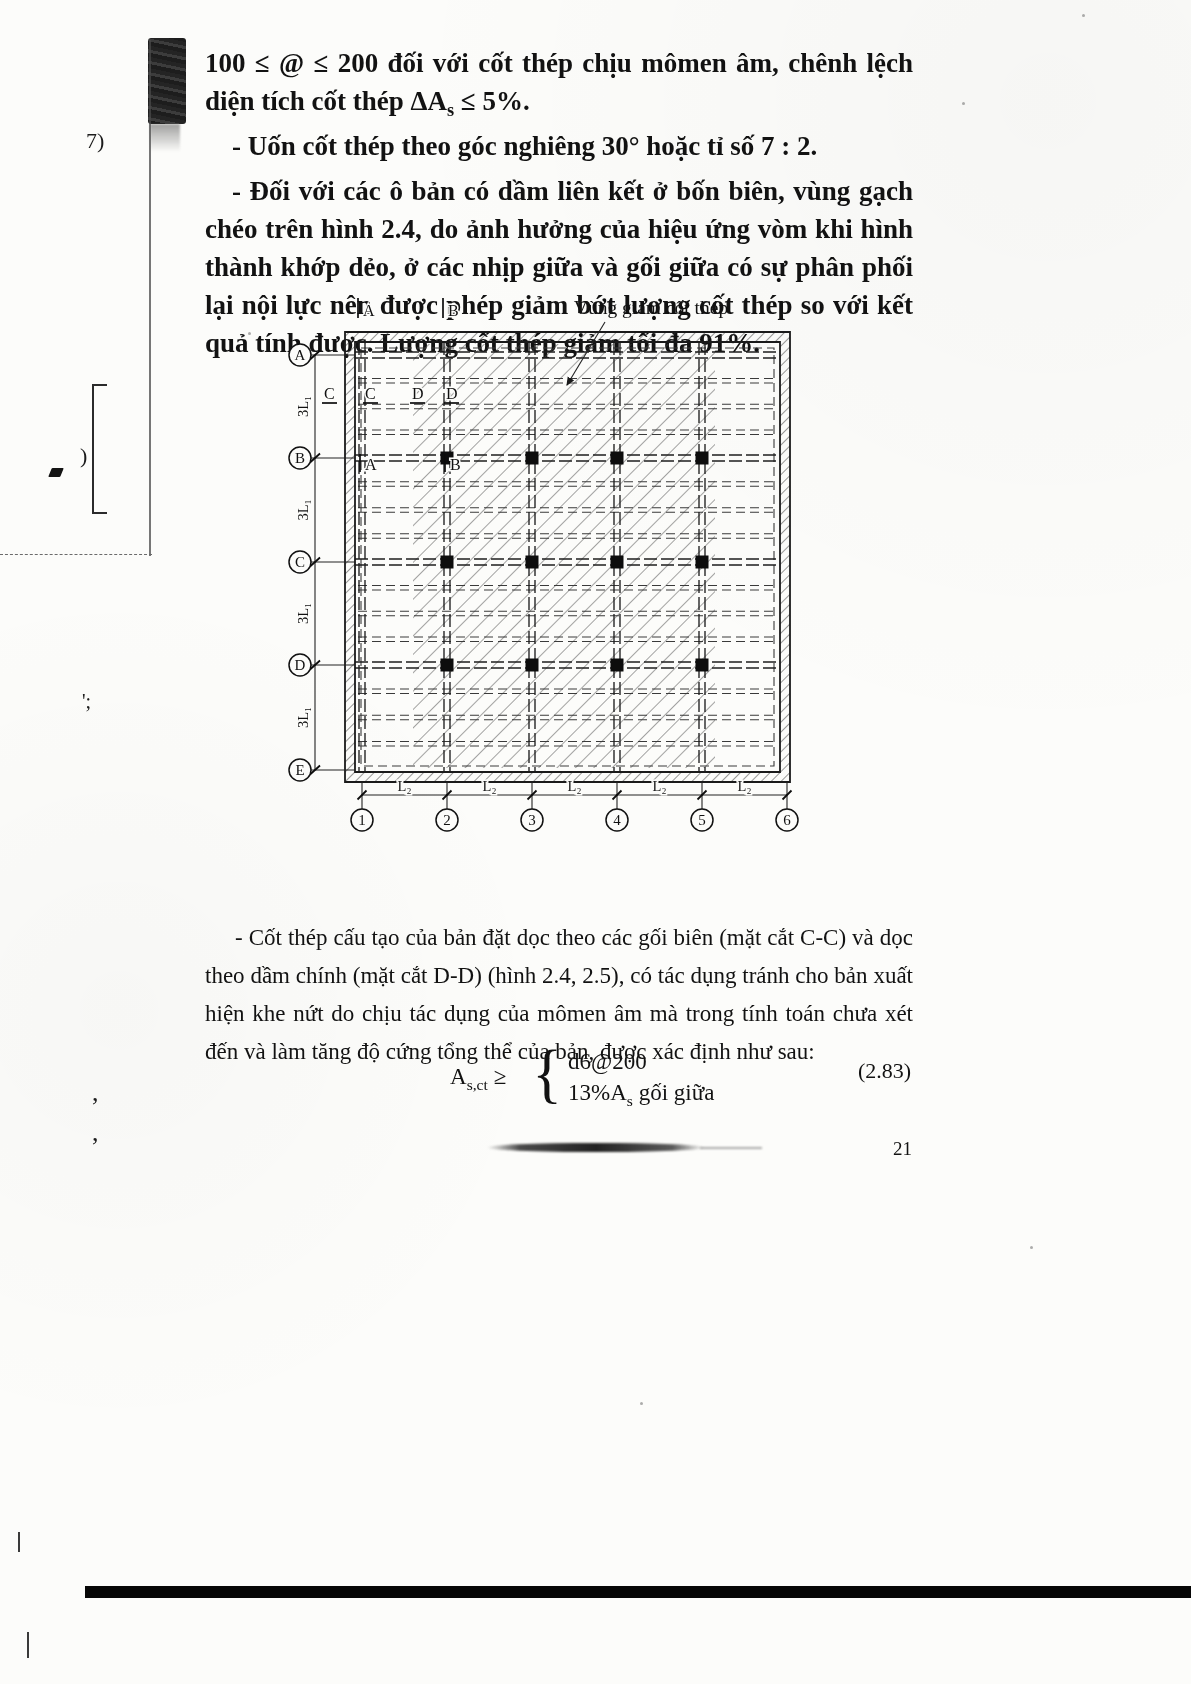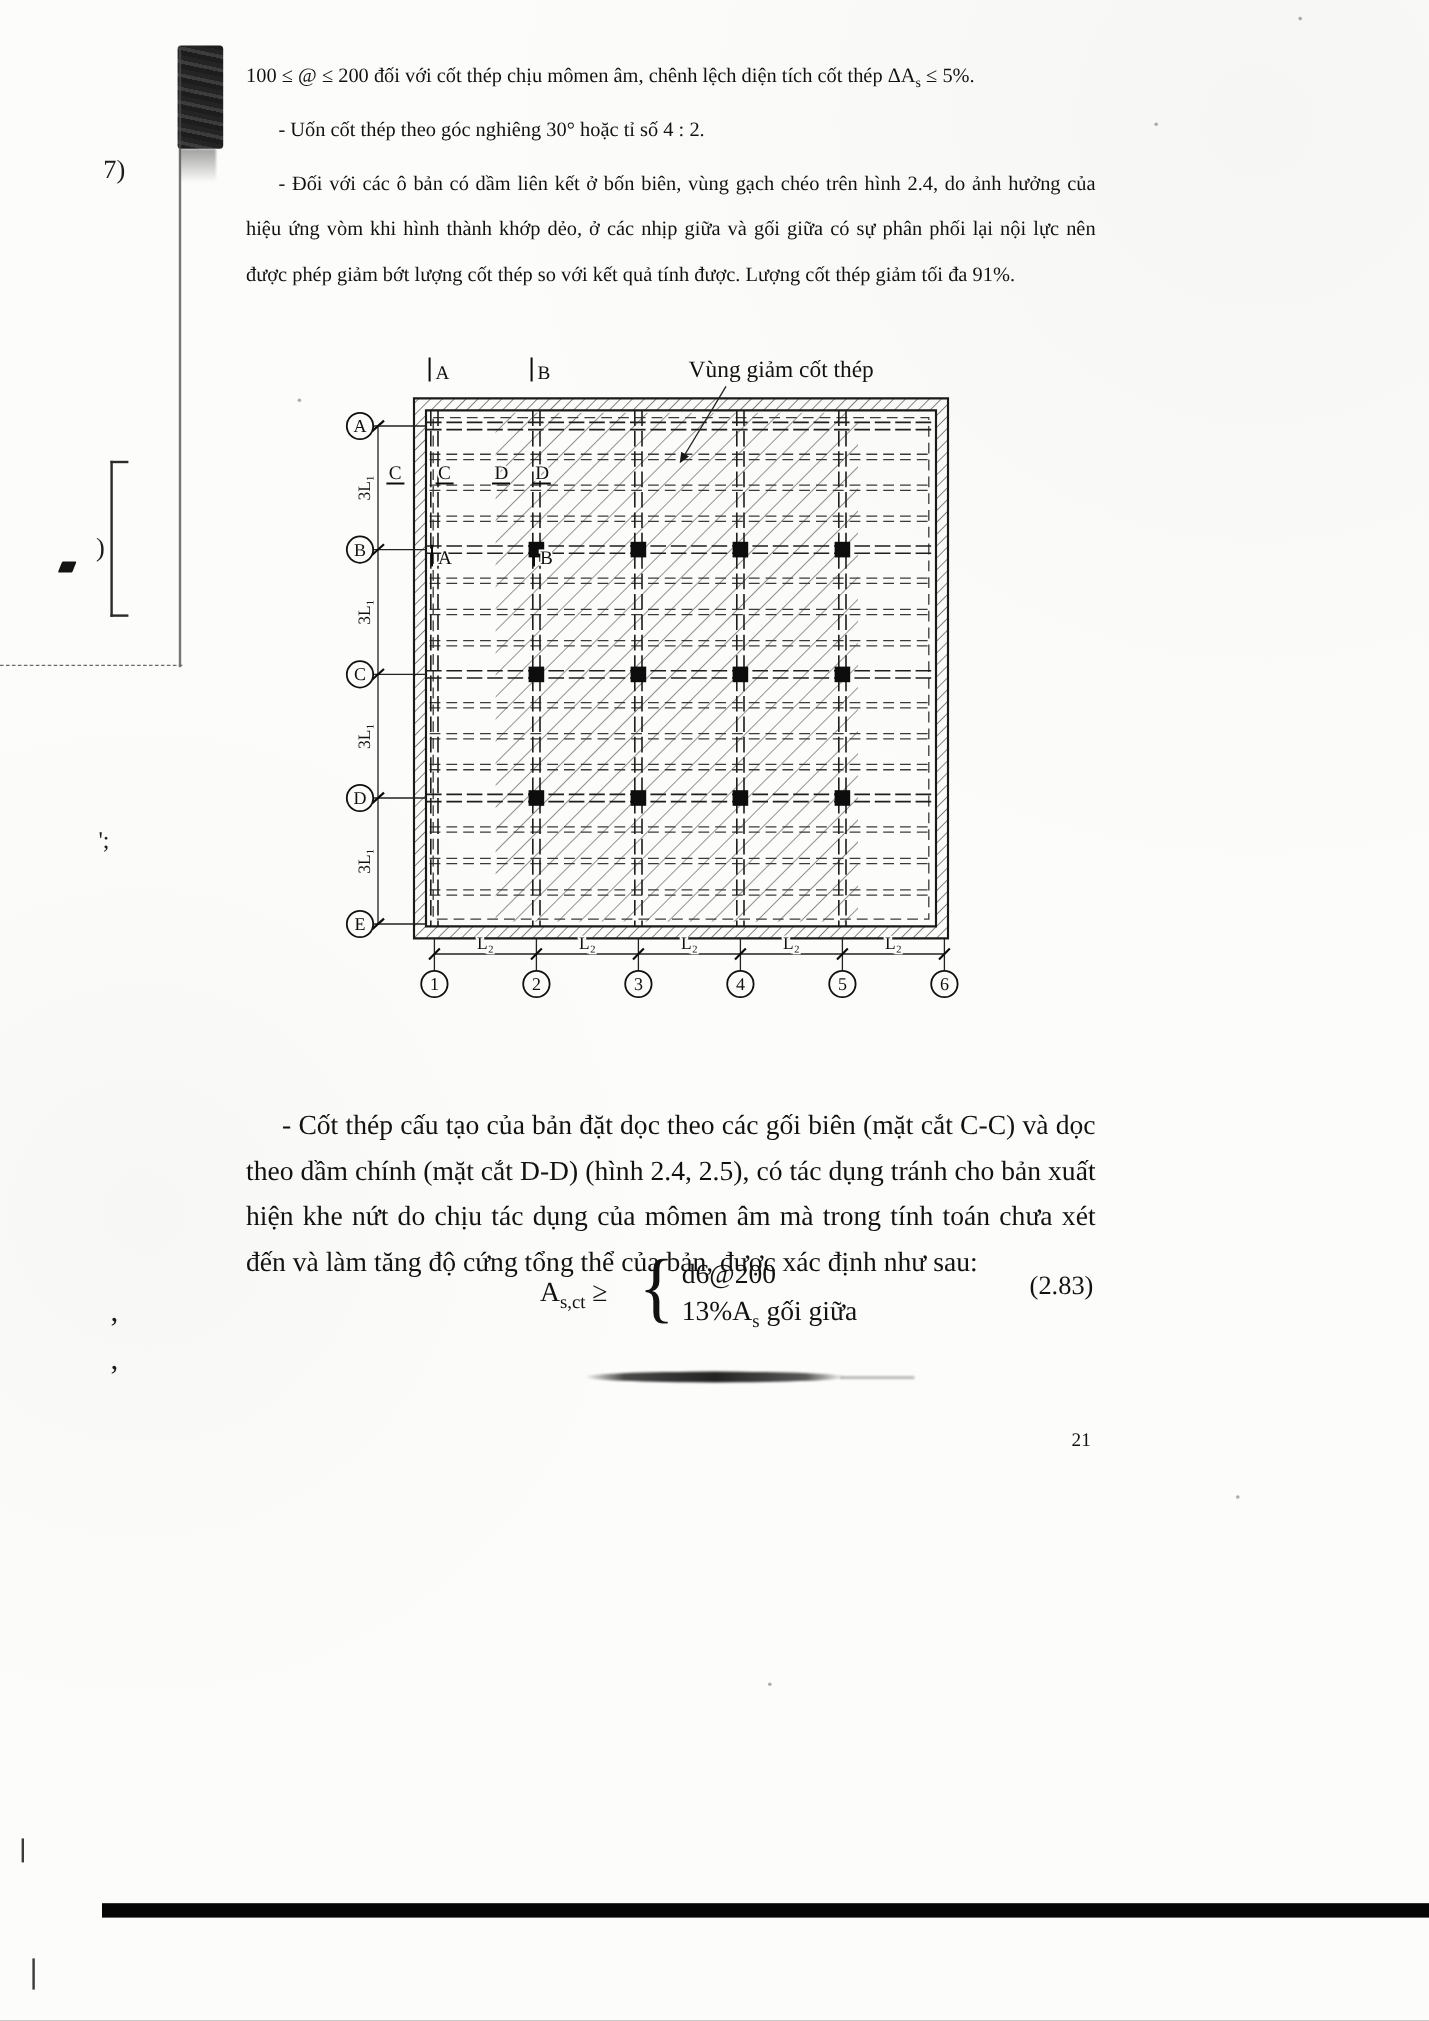--- a/index.html
+++ b/index.html
@@ -6,35 +6,35 @@
   .page{
     position:relative;width:1191px;height:1684px;margin:0 auto;
     background:#fcfcfa;
     background-image:
       radial-gradient(circle at 88% 6%, rgba(0,0,0,0.025), transparent 35%),
       radial-gradient(circle at 10% 60%, rgba(0,0,0,0.02), transparent 30%);
     font-family:"Liberation Serif","DejaVu Serif",serif;
     color:#121212;overflow:hidden;
   }
   
-  .textcol{position:absolute;left:205px;top:44px;width:708px;font-size:17px;line-height:38px;text-align:justify;}
+  .textcol{position:absolute;left:205px;top:44px;width:708px;font-size:27px;line-height:38px;text-align:justify;font-weight:bold;}
   .textcol p{margin:0;}
   .textcol p.gap{margin-top:7px;}
   .indent{text-indent:27px;}
   sub{font-size:68%;line-height:0;}
   .para-after{position:absolute;left:205px;top:896px;width:708px;font-size:23px;line-height:38px;text-align:justify;text-indent:30px;}
   .figure-caption{position:absolute;left:300px;top:862px;width:540px;text-align:center;font-size:21px;font-style:italic;}
   .caption-title{font-weight:bold;}
   
   .formula{position:absolute;left:450px;top:1046px;font-size:23px;display:flex;align-items:center;}
   .formula .f-lhs{margin-right:24px;}
   .formula .brace{font-size:62px;font-weight:400;line-height:0.9;margin:0 6px 6px 2px;transform:scaleY(1.05);}
   .formula .cases div{line-height:31px;}
   .eqnum{position:absolute;left:858px;top:1058px;font-size:22px;}
-  .pagenum{position:absolute;left:893px;top:1192px;font-size:16px;}
+  .pagenum{position:absolute;left:893px;top:1138px;font-size:19px;}
   
   .figure-wrap{position:absolute;left:260px;top:292px;width:580px;height:555px;}
   #plan-svg .band{stroke:#3a3a3a;stroke-width:1.1;stroke-dasharray:9 5;fill:none;}
   #plan-svg .beam{stroke:#1e1e1e;stroke-width:1.35;stroke-dasharray:13 4;}
   #plan-svg .thin{stroke:#222;stroke-width:1.1;fill:none;}
   #plan-svg .tick{stroke:#0c0c0c;stroke-width:1.8;}
   #plan-svg .cut{stroke:#0c0c0c;stroke-width:1.7;}
   #plan-svg text{font-family:"Liberation Serif","DejaVu Serif",serif;fill:#111;}
   #plan-svg .mark-label{font-size:16px;paint-order:stroke;stroke:#fcfcfa;stroke-width:3px;}
   #plan-svg .axis-label{font-size:15px;}
@@ -59,21 +59,21 @@
   .tick-bl2{left:27px;top:1632px;width:2px;height:26px;background:#3a3a3a;}
   .speck{width:3px;height:3px;border-radius:50%;background:#777;opacity:.6;}
 </style>
 </head>
 <body>
 
 <div class="page">
 
   <div class="textcol">
     <p><span>100 ≤ @ ≤ 200 đối với cốt thép chịu mômen âm, chênh lệch diện tích cốt thép ΔA</span><sub>s</sub><span> ≤ 5%.</span></p>
-    <p class="indent gap">- Uốn cốt thép theo góc nghiêng 30° hoặc tỉ số 4 : 2.</p>
+    <p class="indent gap">- Uốn cốt thép theo góc nghiêng 30° hoặc tỉ số 7 : 2.</p>
     <p class="indent gap">- Đối với các ô bản có dầm liên kết ở bốn biên, vùng gạch chéo trên hình 2.4, do ảnh hưởng của hiệu ứng vòm khi hình thành khớp dẻo, ở các nhịp giữa và gối giữa có sự phân phối lại nội lực nên được phép giảm bớt lượng cốt thép so với kết quả tính được. Lượng cốt thép giảm tối đa 91%.</p>
   </div>
 
   <div class="figure-wrap">
     <svg id="plan-svg" width="580" height="555" viewBox="0 0 580 555">
       <defs>
         <pattern id="hatch" patternUnits="userSpaceOnUse" width="13" height="13" patternTransform="rotate(45)">
           <line x1="0" y1="0" x2="0" y2="13" stroke="#4a4a4a" stroke-width="1"></line>
         </pattern>
         <pattern id="wallhatch" patternUnits="userSpaceOnUse" width="7" height="7" patternTransform="rotate(45)">

